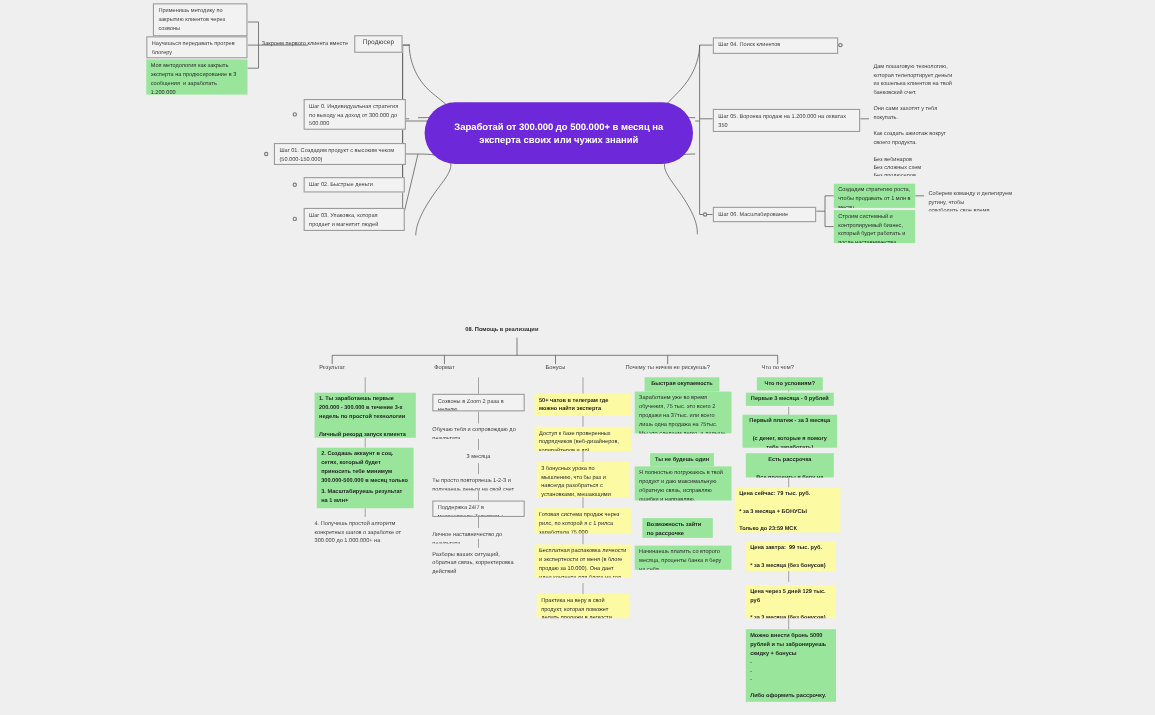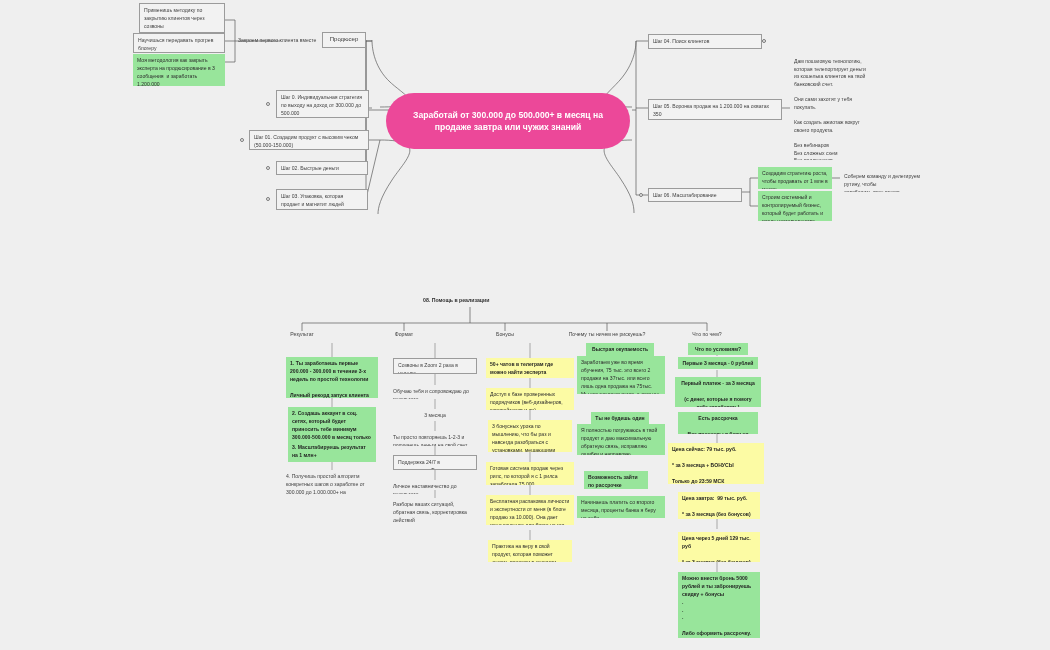--- a/index.html
+++ b/index.html
@@ -63,21 +63,21 @@
     color: #2c2c2c;
   }
   .yellow-b {
     background: #fcfba4;
     border: none;
     color: #1f1f1f;
     font-weight: bold;
   }
   .center-node {
     position: absolute;
-    background: #ec4899;
+    background: #6d28d9;
     color: #ffffff;
     border-radius: 40px;
     font-weight: bold;
     font-size: 8.6px;
     line-height: 1.45;
     display: flex;
     align-items: center;
     justify-content: center;
     text-align: center;
     padding: 6px 14px;
@@ -211,21 +211,21 @@
       <path d="M 717 434 L 717 446"></path>
       <path d="M 717 470 L 717 484"></path>
       <path d="M 717 519 L 717 529"></path>
       <path d="M 717 562 L 717 572"></path>
     </g>
   </svg>
 
   <div class="center-node" style="left:386px; top:93px; width:244px; height:56px;">
     <div>
       <span>Заработай от 300.000 до 500.000+ в месяц на</span>
-      <span>продаже завтра или чужих знаний</span>
+      <span>эксперта своих или чужих знаний</span>
     </div>
   </div>
 
   <div class="node grey" style="left:322px; top:32px; width:44px; height:16px; font-size:6px; display:flex; align-items:center; justify-content:center;">Продюсер</div>
 
   <div class="node plain" style="left:234px; top:34px; width:88px; height:13px;">Закроем первого клиента вместе</div>
 
   <div class="node grey" style="left:139px; top:3px; width:86px; height:30px;">Применишь методику по закрытию клиентов через созвоны</div>
 
   <div class="node grey" style="left:133px; top:33px; width:92px; height:20px;">Научишься передавать прогрев блогеру</div>

